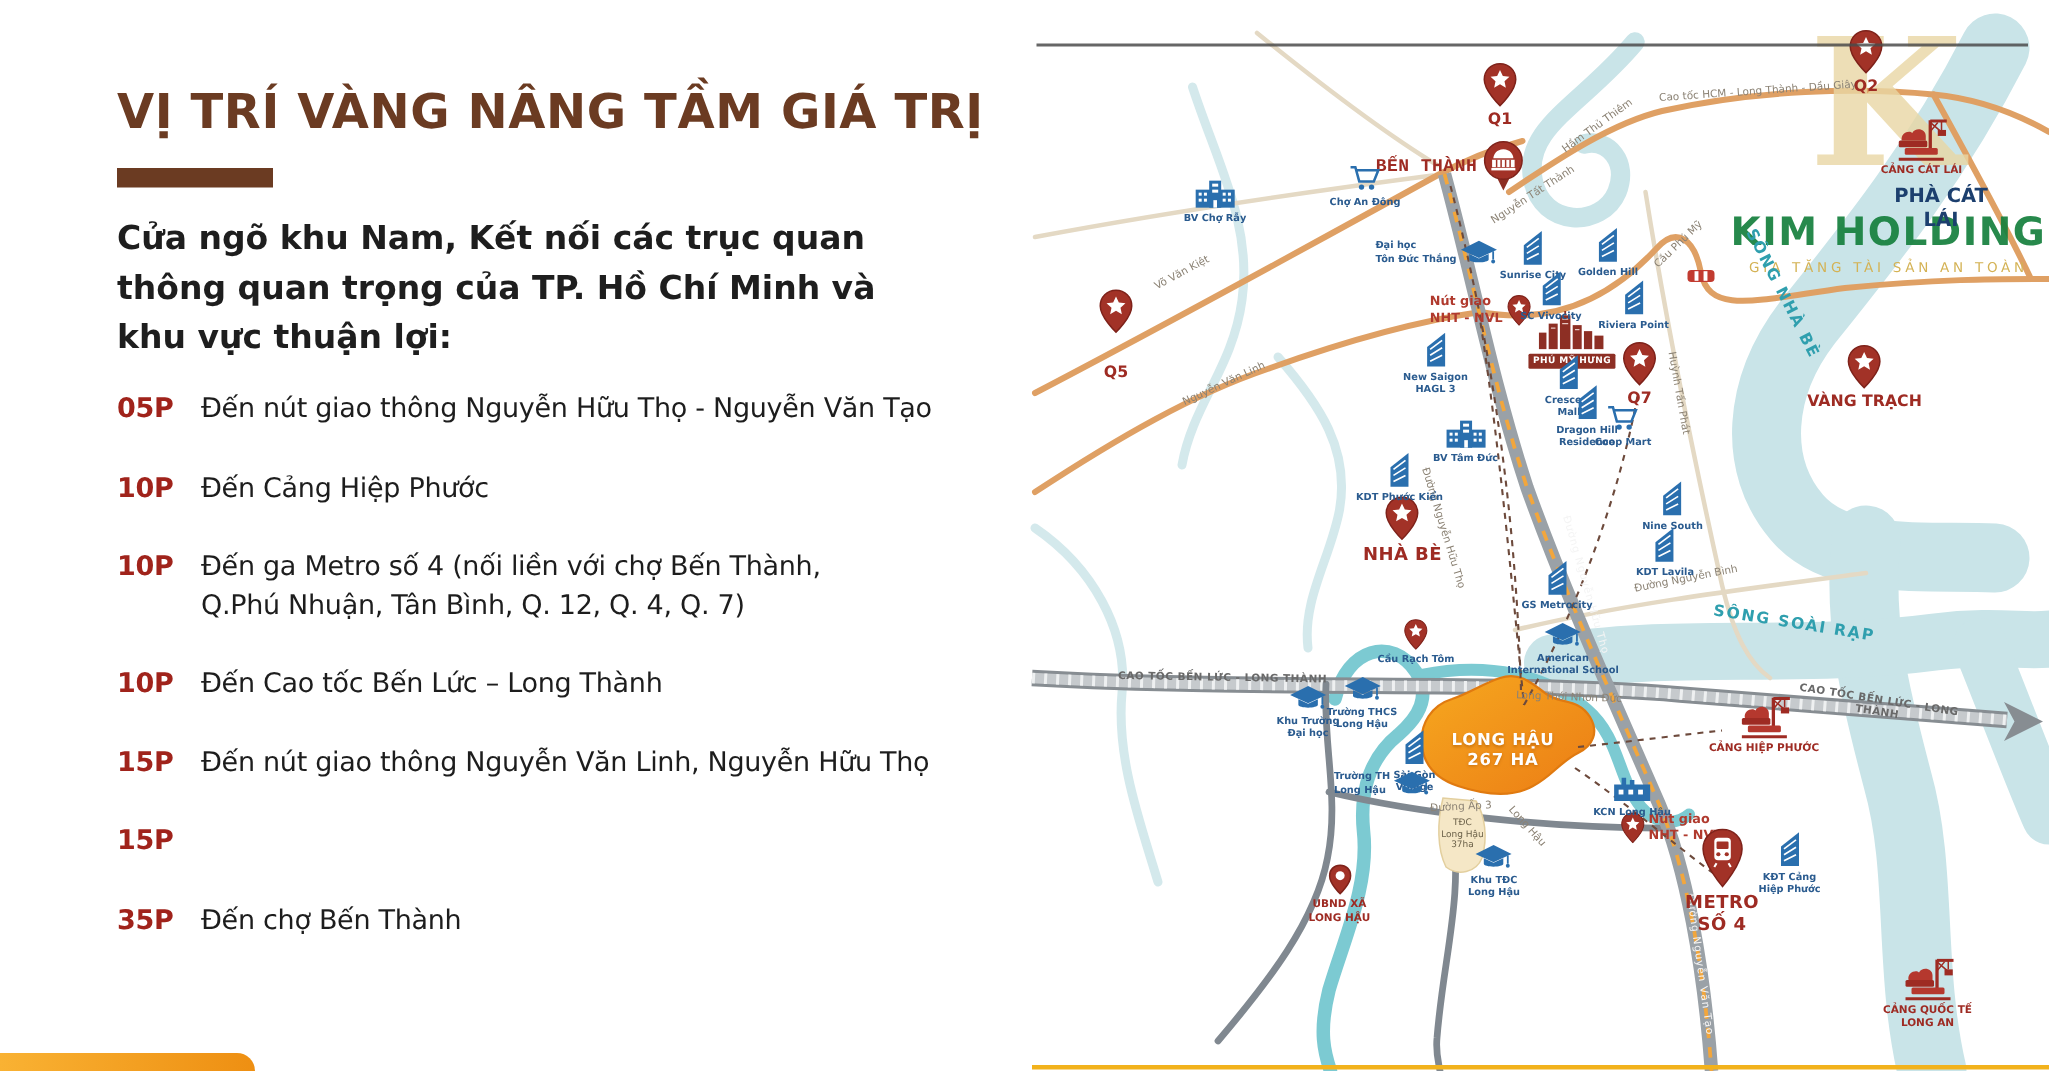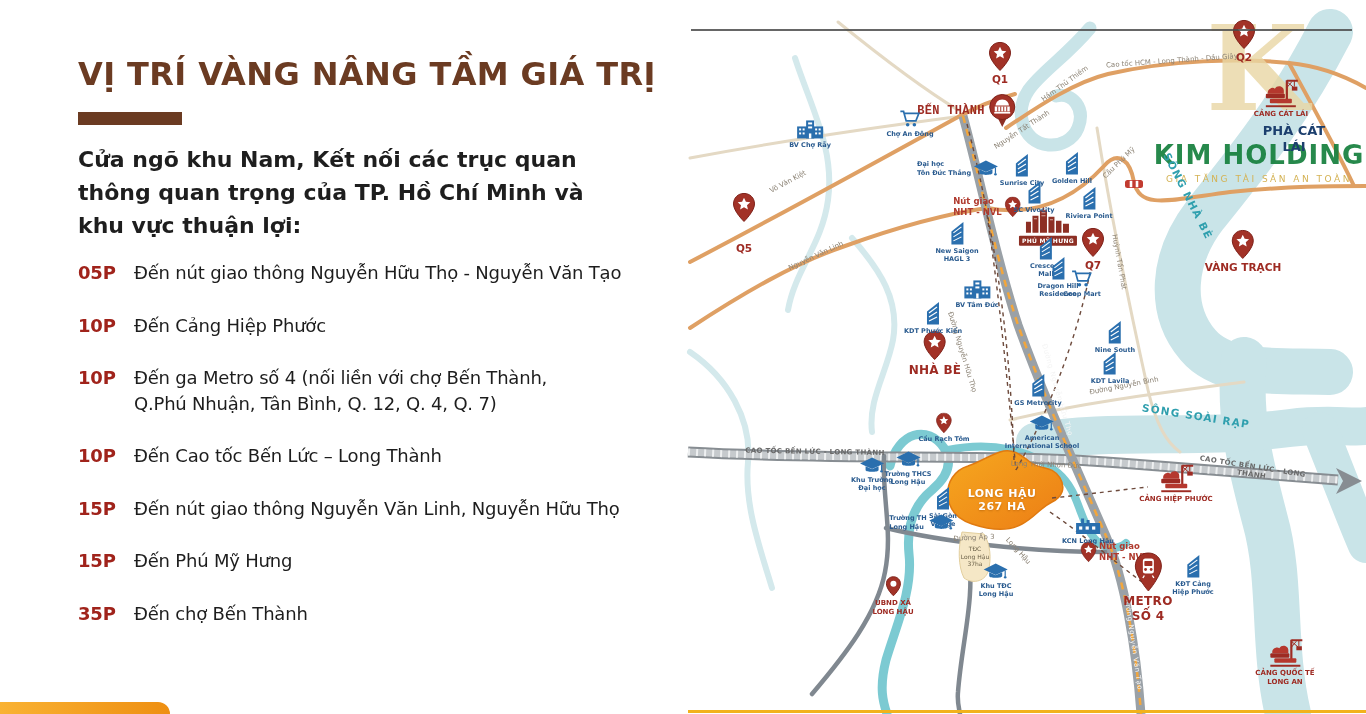--- a/index.html
+++ b/index.html
@@ -76,21 +76,20 @@
     <li>
         <span class="t">10P</span>
         <span class="x">Đến Cao tốc Bến Lức – Long Thành</span>
       </li>
     <li>
         <span class="t">15P</span>
         <span class="x">Đến nút giao thông Nguyễn Văn Linh, Nguyễn Hữu Thọ</span>
       </li>
     <li>
         <span class="t">15P</span>
-        <span class="x">Đến Phú Mỹ Hưng</span>
       </li>
     <li>
         <span class="t">35P</span>
         <span class="x">Đến  chợ Bến Thành</span>
       </li>
   </ul>
 
   <svg class="map" width="1366" height="714" viewBox="0 0 1366 714">
     <defs>
       <linearGradient id="siteg" x1="0" y1="0" x2="1" y2="1">

